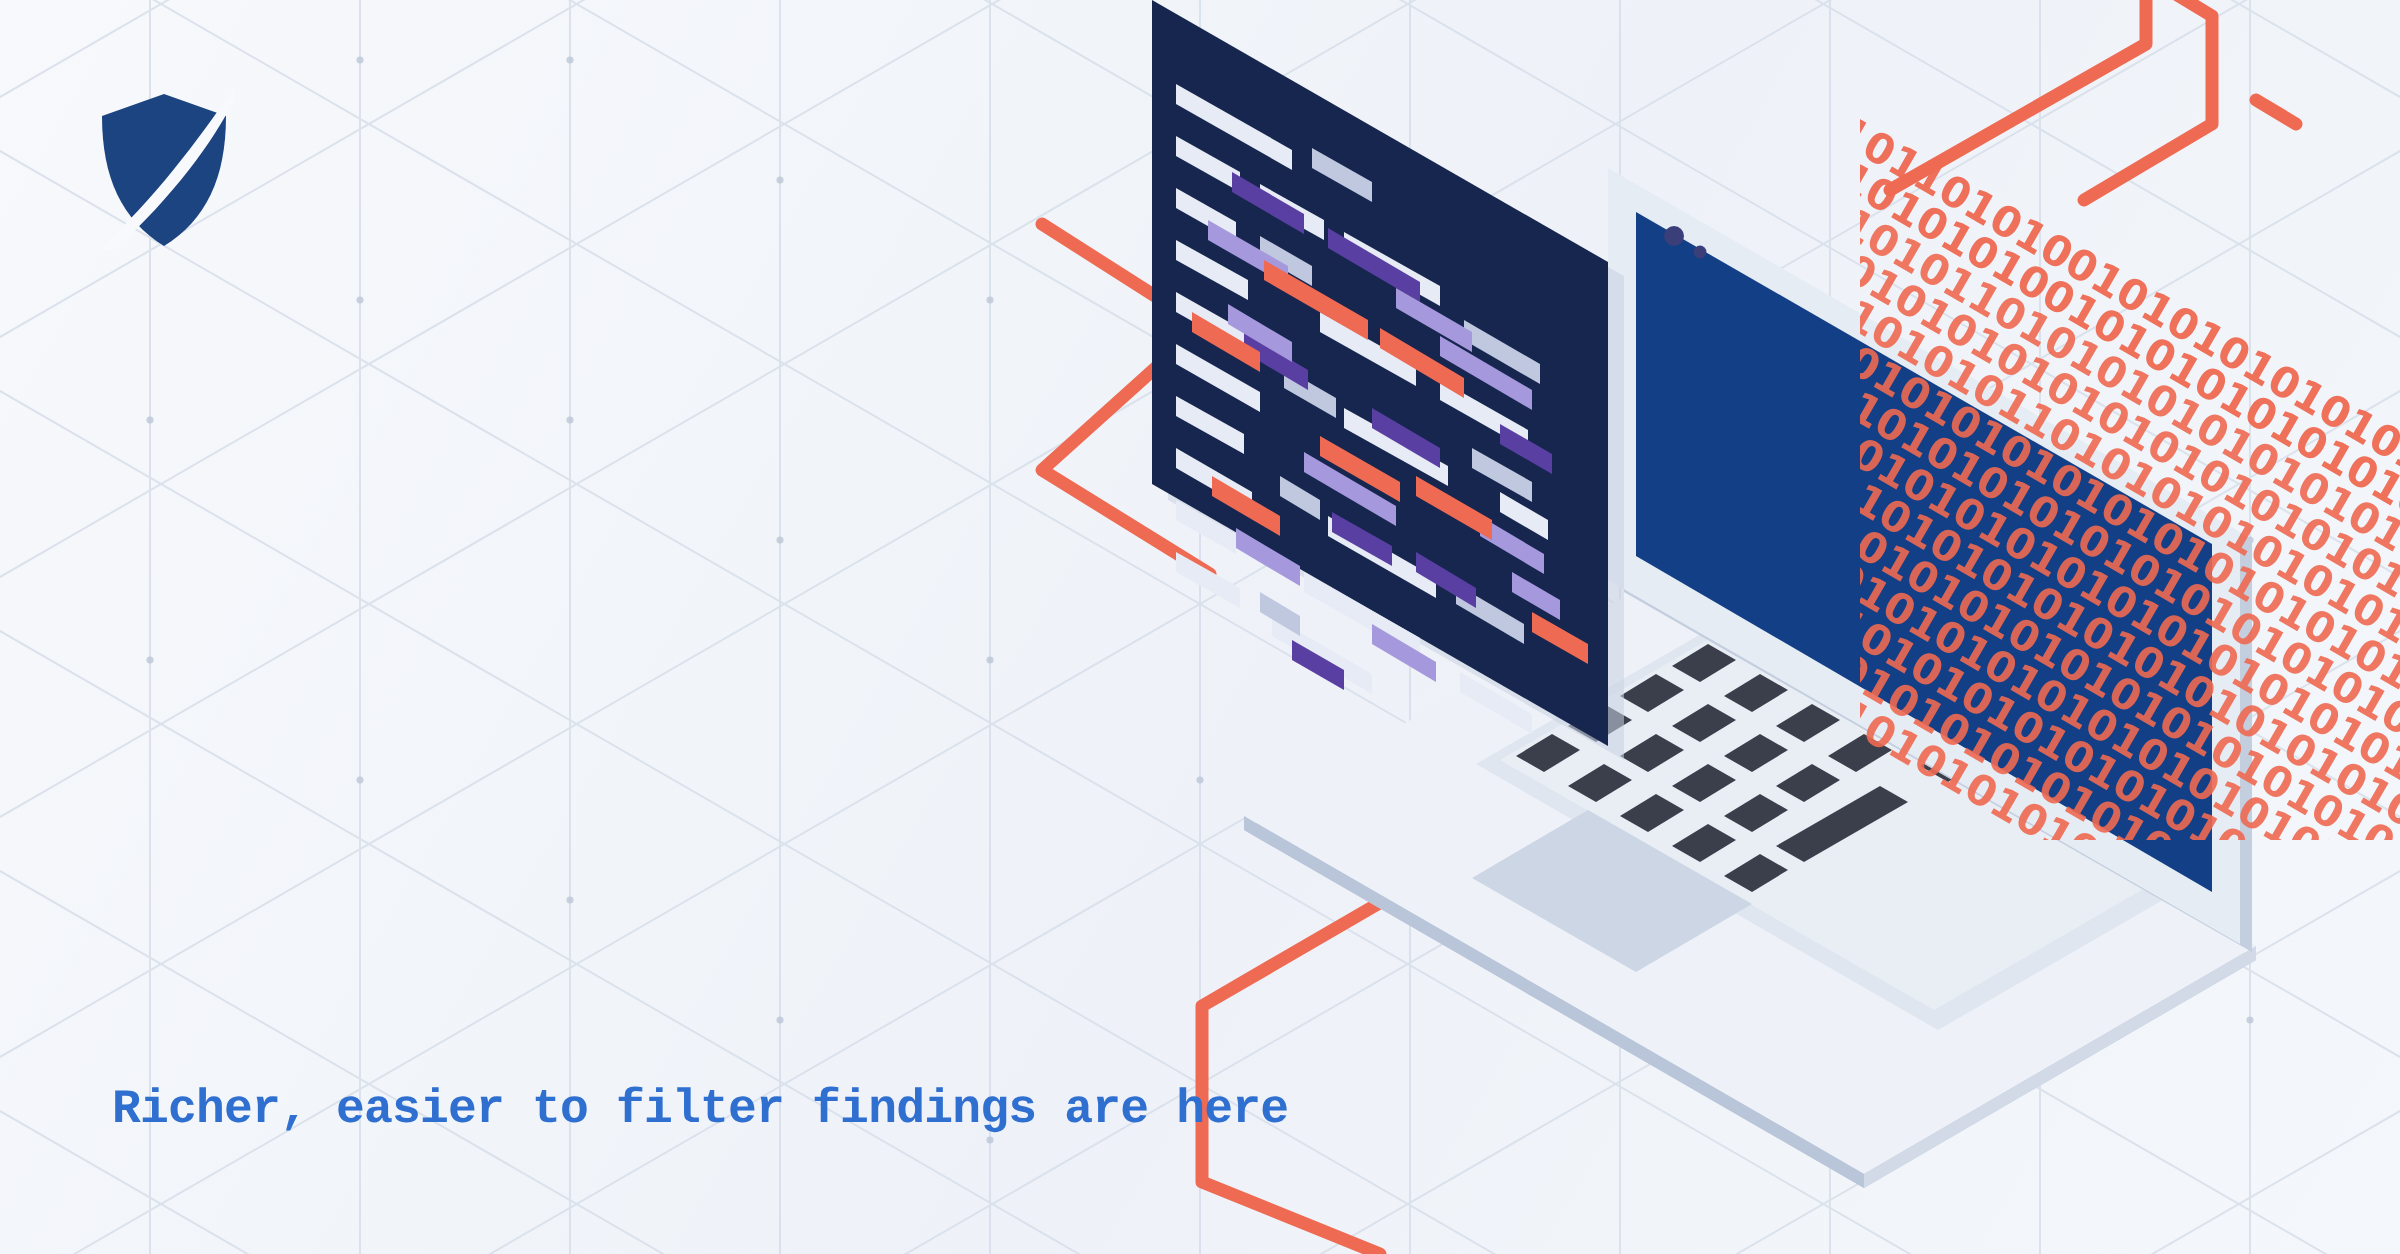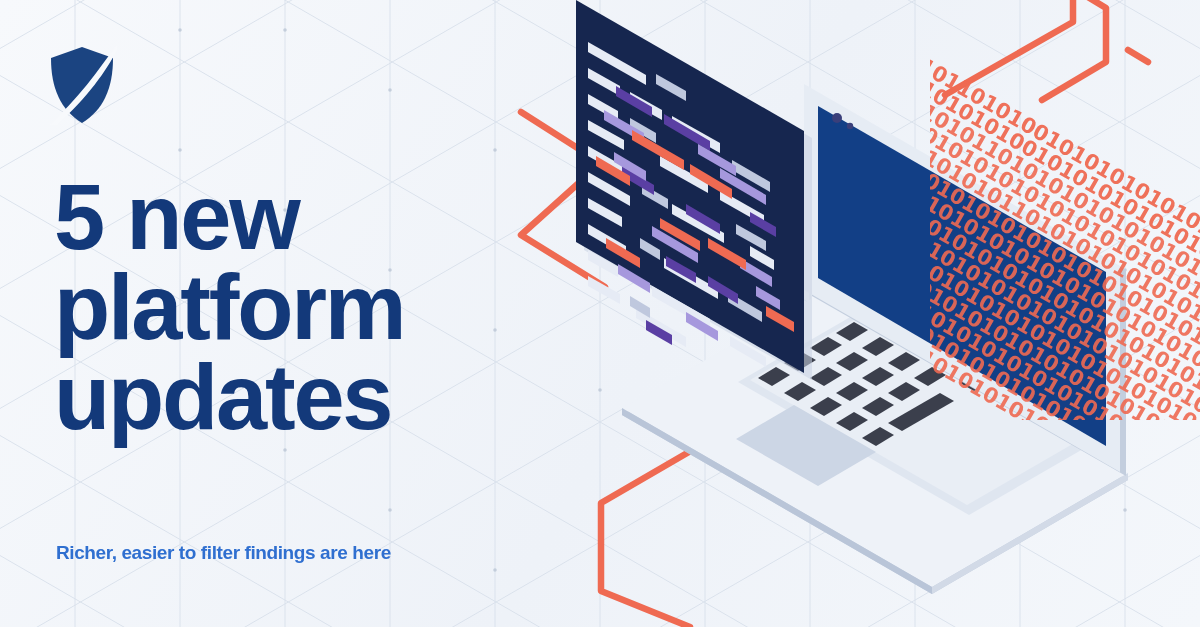--- a/index.html
+++ b/index.html
@@ -25,22 +25,23 @@
 
   
   #headline{
     position:absolute;left:54px;top:172px;width:520px;
     font-size:92px;line-height:0.98;font-weight:700;
     letter-spacing:-2.2px;color:#13397a;
     white-space:pre-line;
   }
   #subtitle{
     position:absolute;left:56px;top:542px;
-    font-size:19px;font-weight:700;letter-spacing:-0.4px;
+    font-size:24px;font-weight:700;letter-spacing:-0.4px;
     color:#2f6fd0;
+    font-family:Liberation Mono, monospace;
   }
 
   
   #illustration{position:absolute;left:560px;top:-10px;width:660px;height:650px;}
   #illustration svg{display:block;width:660px;height:650px;}
 
   
   .binary-layer{position:absolute;left:930px;top:40px;width:300px;height:380px;
                 overflow:hidden;pointer-events:none;}
   .binary-row{
@@ -159,23 +160,20 @@
   </div>
 
   <div id="logo">
     <svg viewBox="0 0 70 82" xmlns="http://www.w3.org/2000/svg">
       <path d="M35 3 L66 14 C66 45 56 66 35 79 C14 66 4 45 4 14 Z" fill="#1b4481"></path>
       <path d="M70 0 C52 26 30 56 2 81 L10 81 C40 54 60 26 70 6 Z" fill="#f7f9fc"></path>
       <path d="M4 70 C26 60 50 34 68 2 L70 8 C52 40 28 66 6 78 Z" fill="#f7f9fc" opacity="0"></path>
     </svg>
   </div>
 
-  <div id="headline">5 new
-platform
-updates</div>
   <div id="subtitle">Richer, easier to filter findings are here</div>
 
   <div id="illustration">
     <svg viewBox="0 0 660 650" xmlns="http://www.w3.org/2000/svg">
 
       <g>
         <path d="M62 425 L258 312 L568 490 L372 604 Z" fill="#c3cede"></path>
         <path d="M62 418 L258 305 L568 483 L372 597 Z" fill="#eef2f8"></path>
         <path d="M62 418 L62 425 L372 604 L372 597 Z" fill="#b9c5d8"></path>
         <path d="M372 597 L372 604 L568 490 L568 483 Z" fill="#d2dae7"></path>

